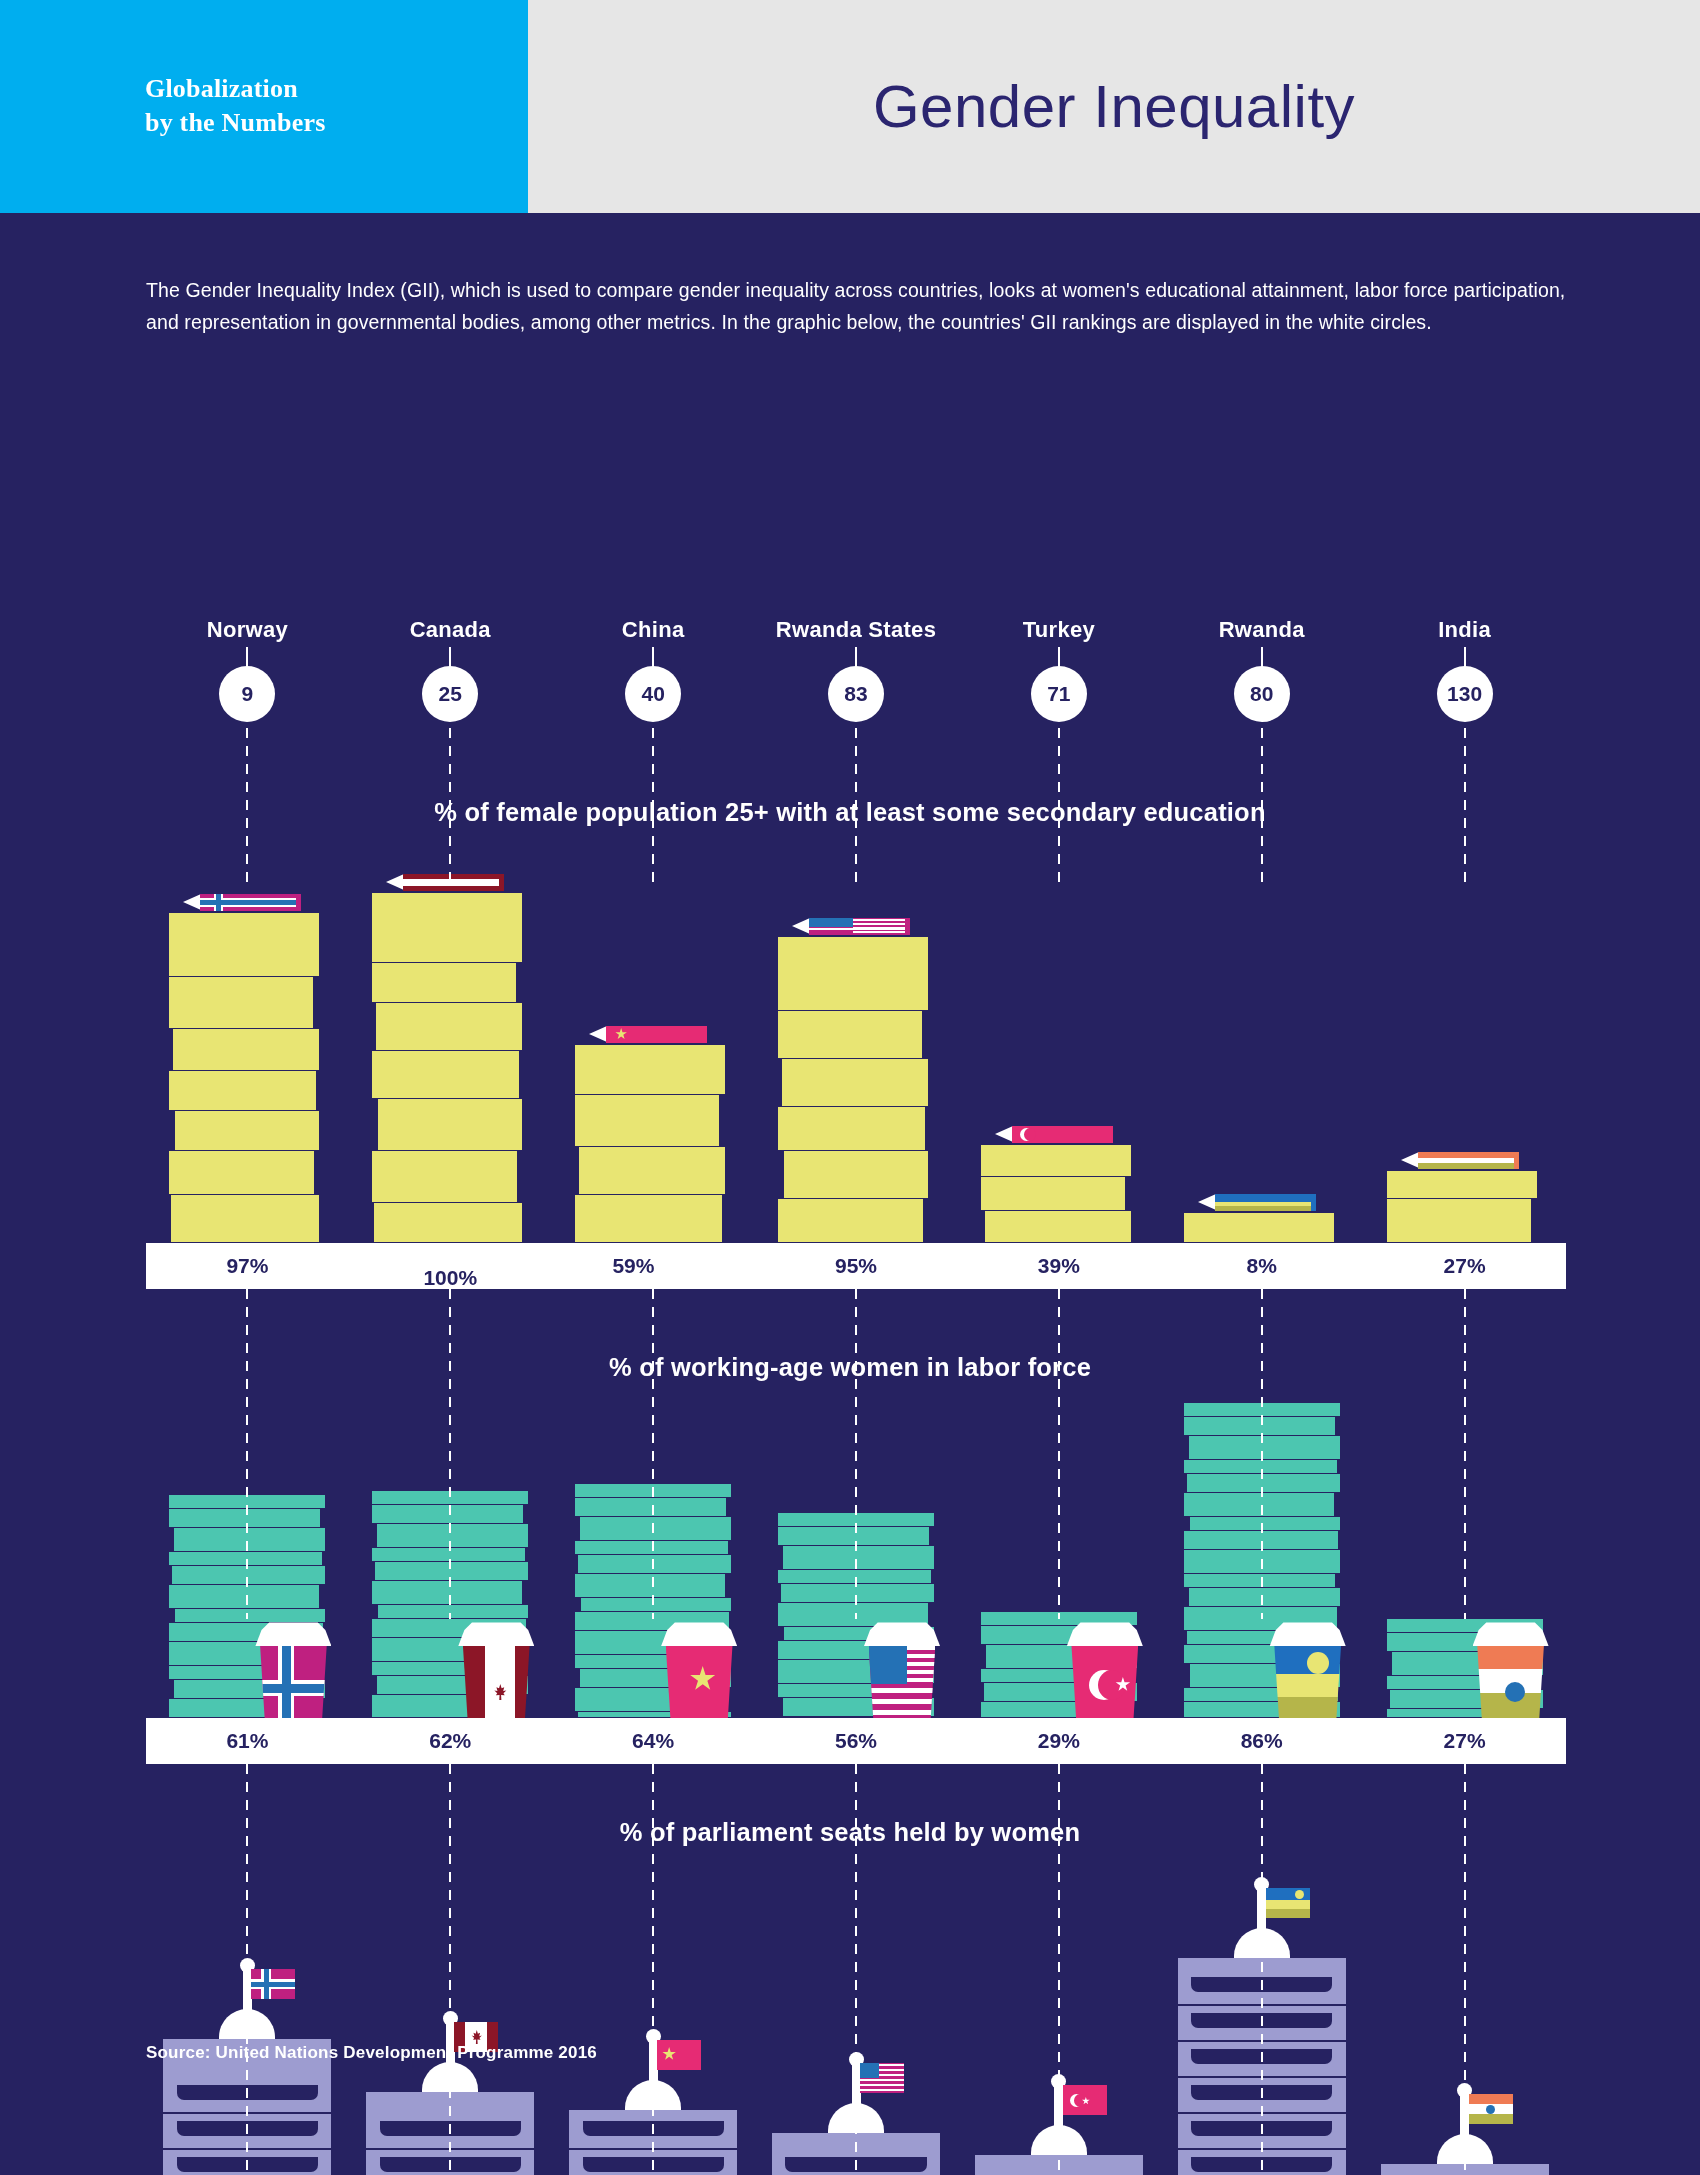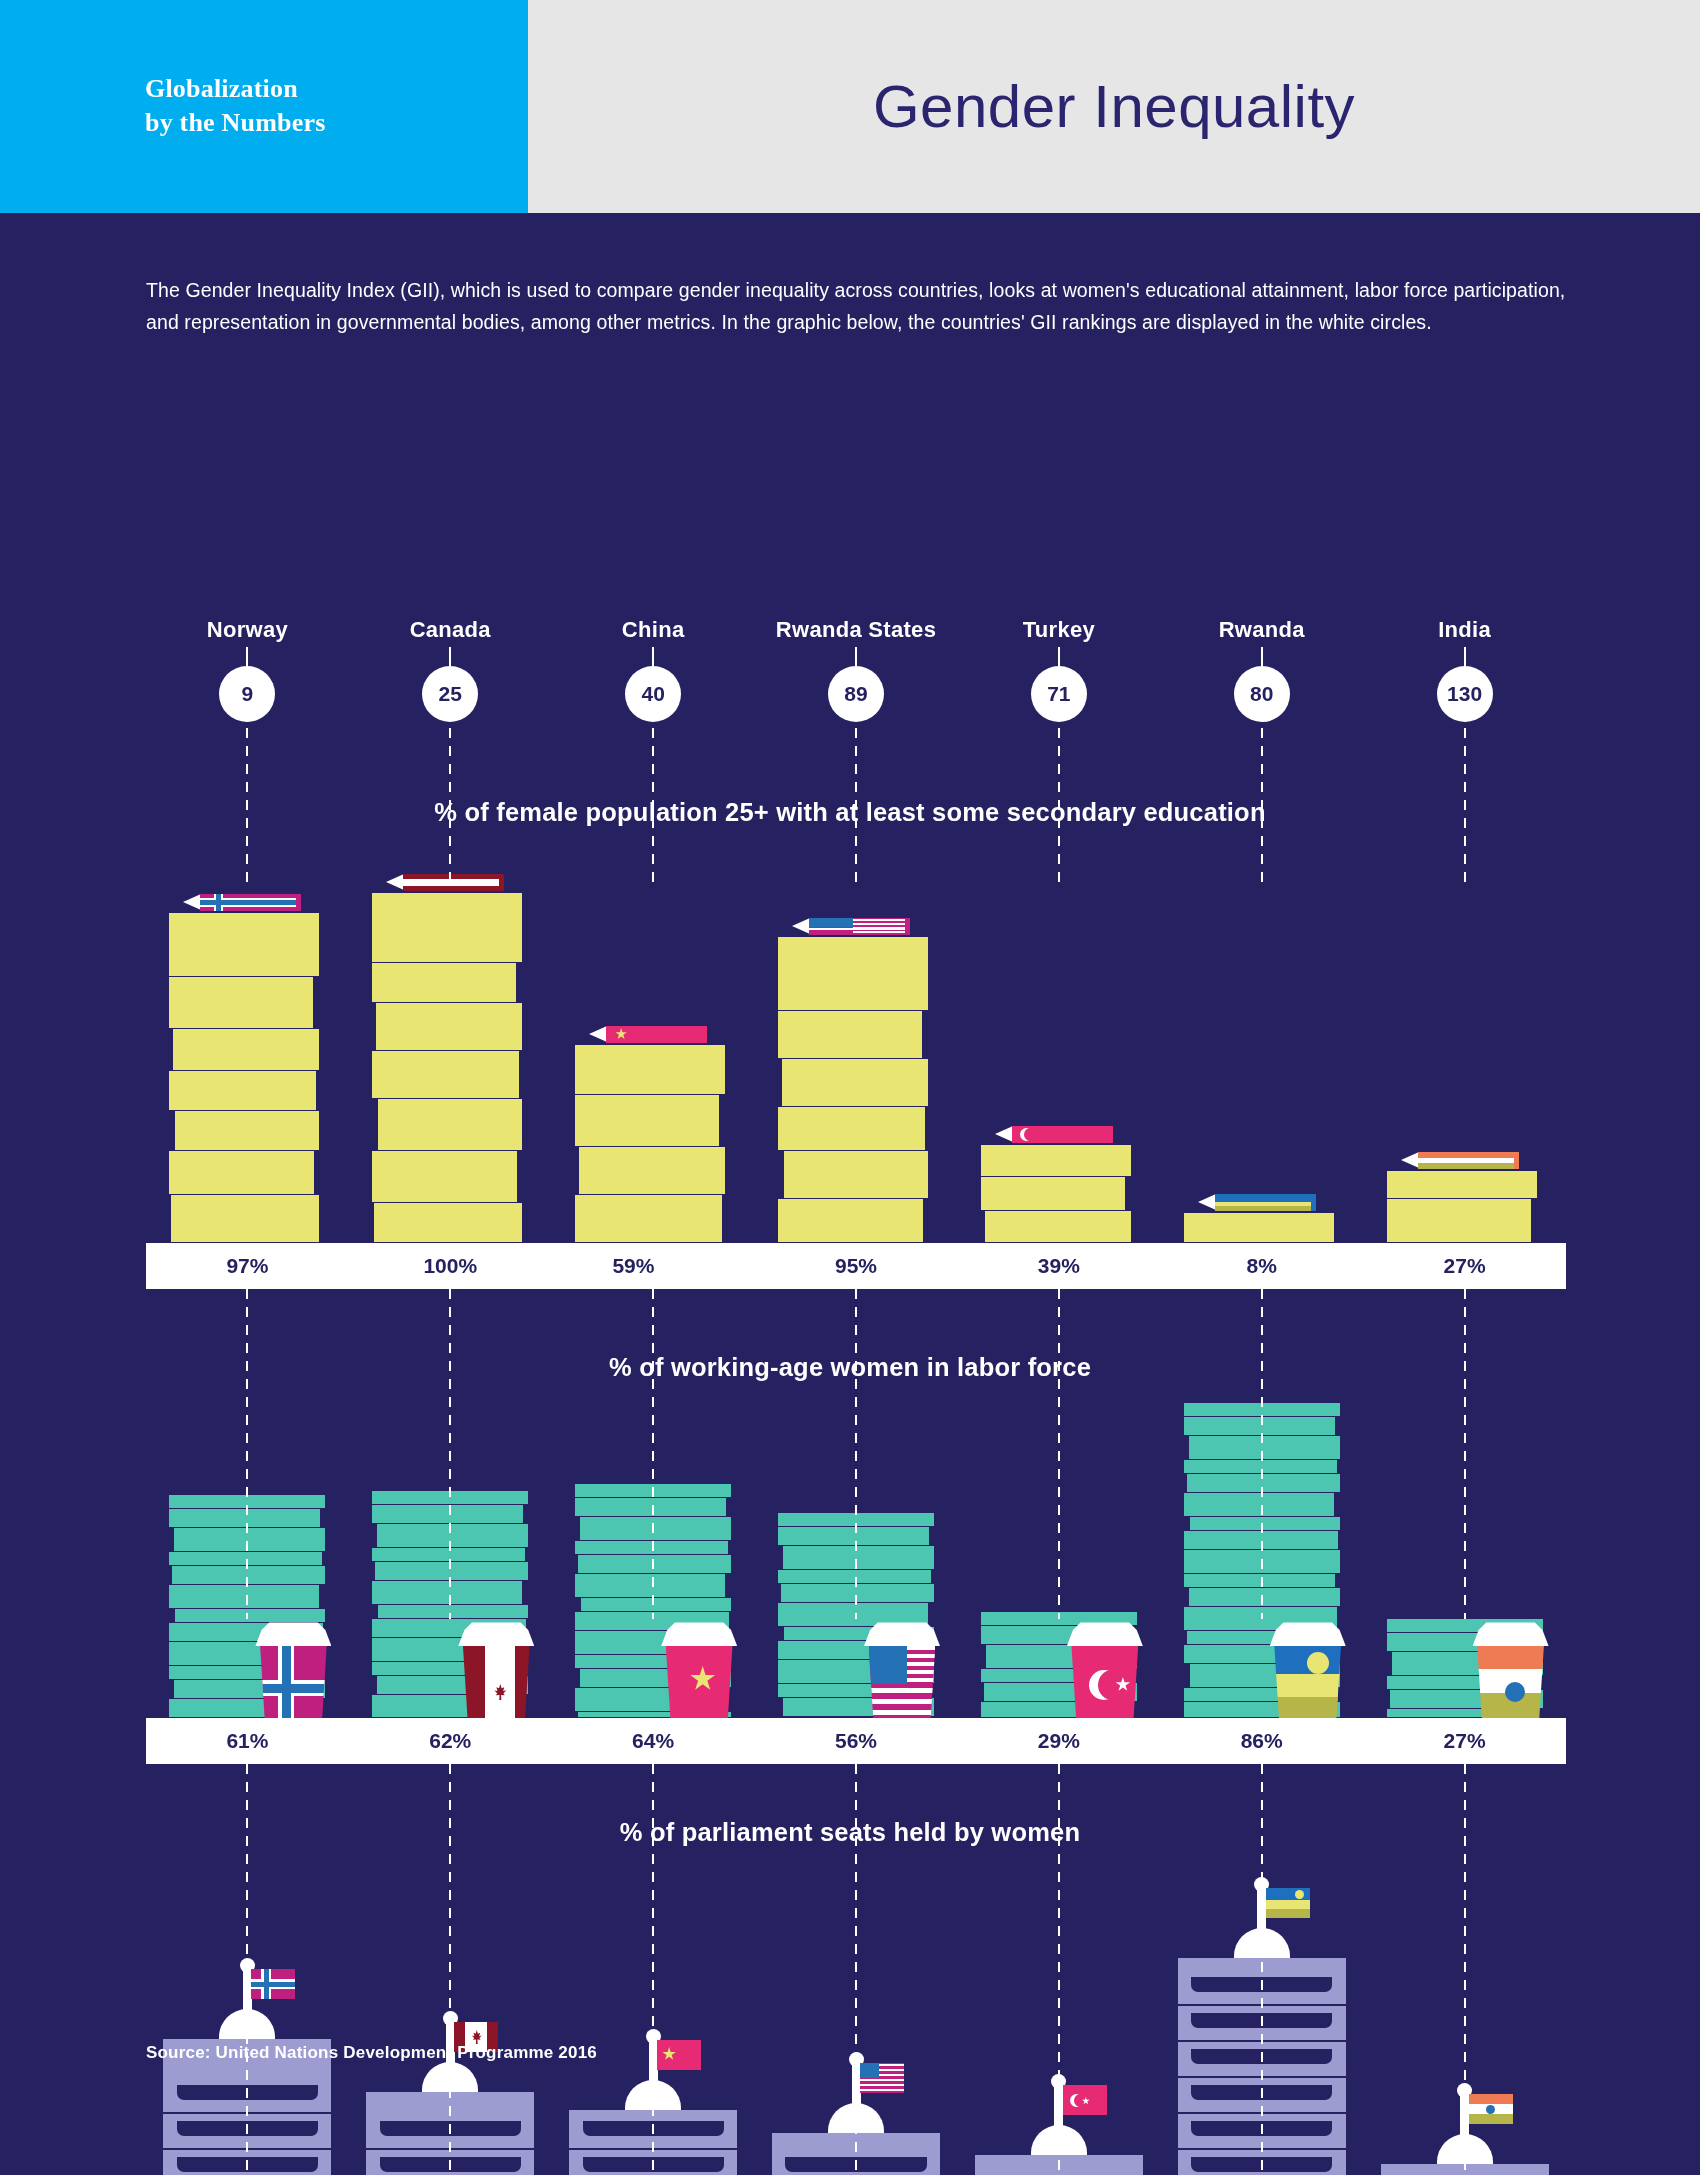--- a/index.html
+++ b/index.html
@@ -148,21 +148,21 @@
       <div class="rank-circle" style="left: 422.286px;">25</div>
       <div class="col-head" style="left: 551.714px; width: 202.857px;">
         <div class="col-name">China</div>
       </div>
       <div class="rank-stem" style="left: 652.143px;"></div>
       <div class="rank-circle" style="left: 625.143px;">40</div>
       <div class="col-head" style="left: 754.571px; width: 202.857px;">
         <div class="col-name">Rwanda States</div>
       </div>
       <div class="rank-stem" style="left: 855px;"></div>
-      <div class="rank-circle" style="left: 828px;">89</div>
+      <div class="rank-circle" style="left: 828px;">83</div>
       <div class="col-head" style="left: 957.429px; width: 202.857px;">
         <div class="col-name">Turkey</div>
       </div>
       <div class="rank-stem" style="left: 1057.86px;"></div>
       <div class="rank-circle" style="left: 1030.86px;">71</div>
       <div class="col-head" style="left: 1160.29px; width: 202.857px;">
         <div class="col-name">Rwanda</div>
       </div>
       <div class="rank-stem" style="left: 1260.71px;"></div>
       <div class="rank-circle" style="left: 1233.71px;">80</div>
@@ -283,21 +283,21 @@
             <i style="position:absolute;left:0;right:0;top:0%;height:34%;background:#ef7b54;"></i>
             <i style="position:absolute;left:0;right:0;top:34%;height:33%;background:#ffffff;"></i>
             <i style="position:absolute;left:0;right:0;top:67%;height:33%;background:#b5b54a;"></i>
           </span>
           <span class="end" style="background:#ef7b54;"></span>
         </div>
       </div>
     </div>
   <div class="value-band" style="top:1030px" id="band-0">
       <div class="value-cell" style="left: 0px; width: 202.857px; text-align: center;">97%</div>
-      <div class="value-cell" style="left: 202.857px; width: 202.857px;">100%</div>
+      <div class="value-cell" style="left: 202.857px; width: 202.857px; margin-top: 12px;">100%</div>
       <div class="value-cell" style="left: 386px; width: 202.857px;">59%</div>
       <div class="value-cell" style="left: 608.571px; width: 202.857px;">95%</div>
       <div class="value-cell" style="left: 811.429px; width: 202.857px;">39%</div>
       <div class="value-cell" style="left: 1014.29px; width: 202.857px;">8%</div>
       <div class="value-cell" style="left: 1217.14px; width: 202.857px;">27%</div>
     </div>
 
   <div class="section-title" style="top:1140px">% of working-age women in labor force</div>
   <div id="cups-area" style="position:absolute;left:146px;top:1190px;width:1420px;height:315px;">
       <div class="cup-stack" style="left: 17.4286px; width: 168px; height: 223px;">

